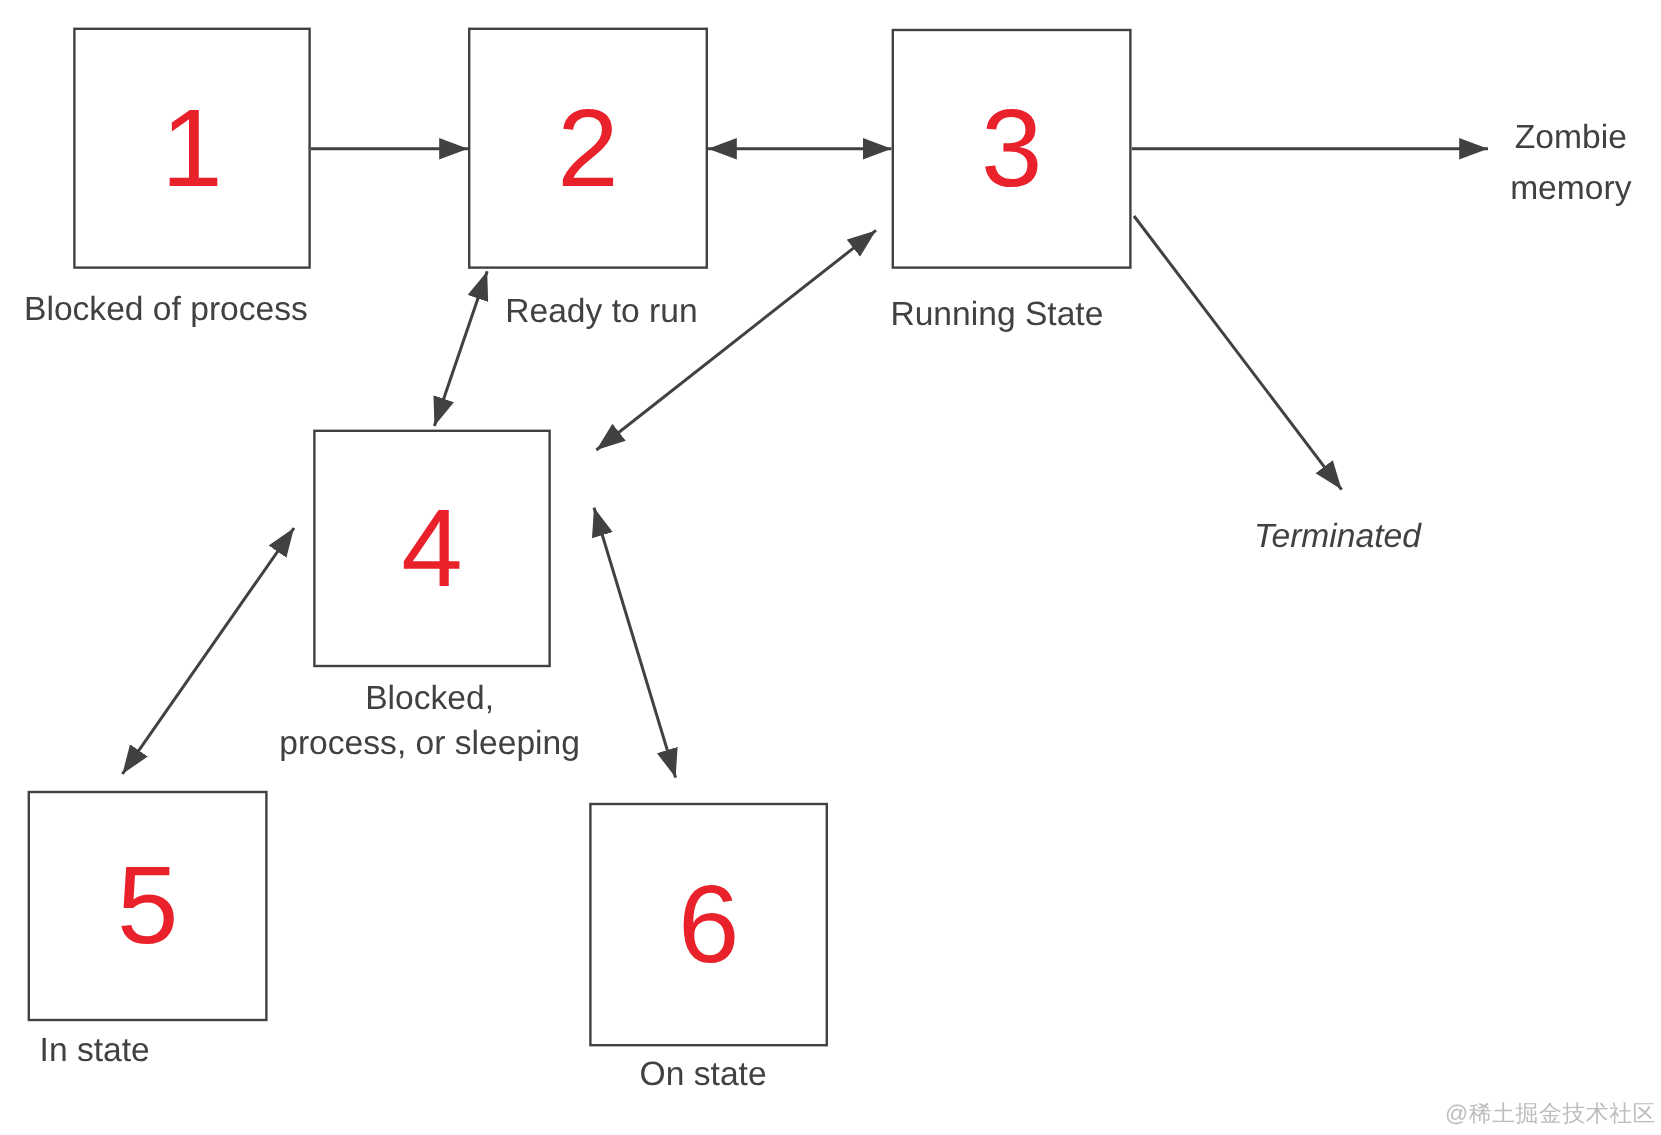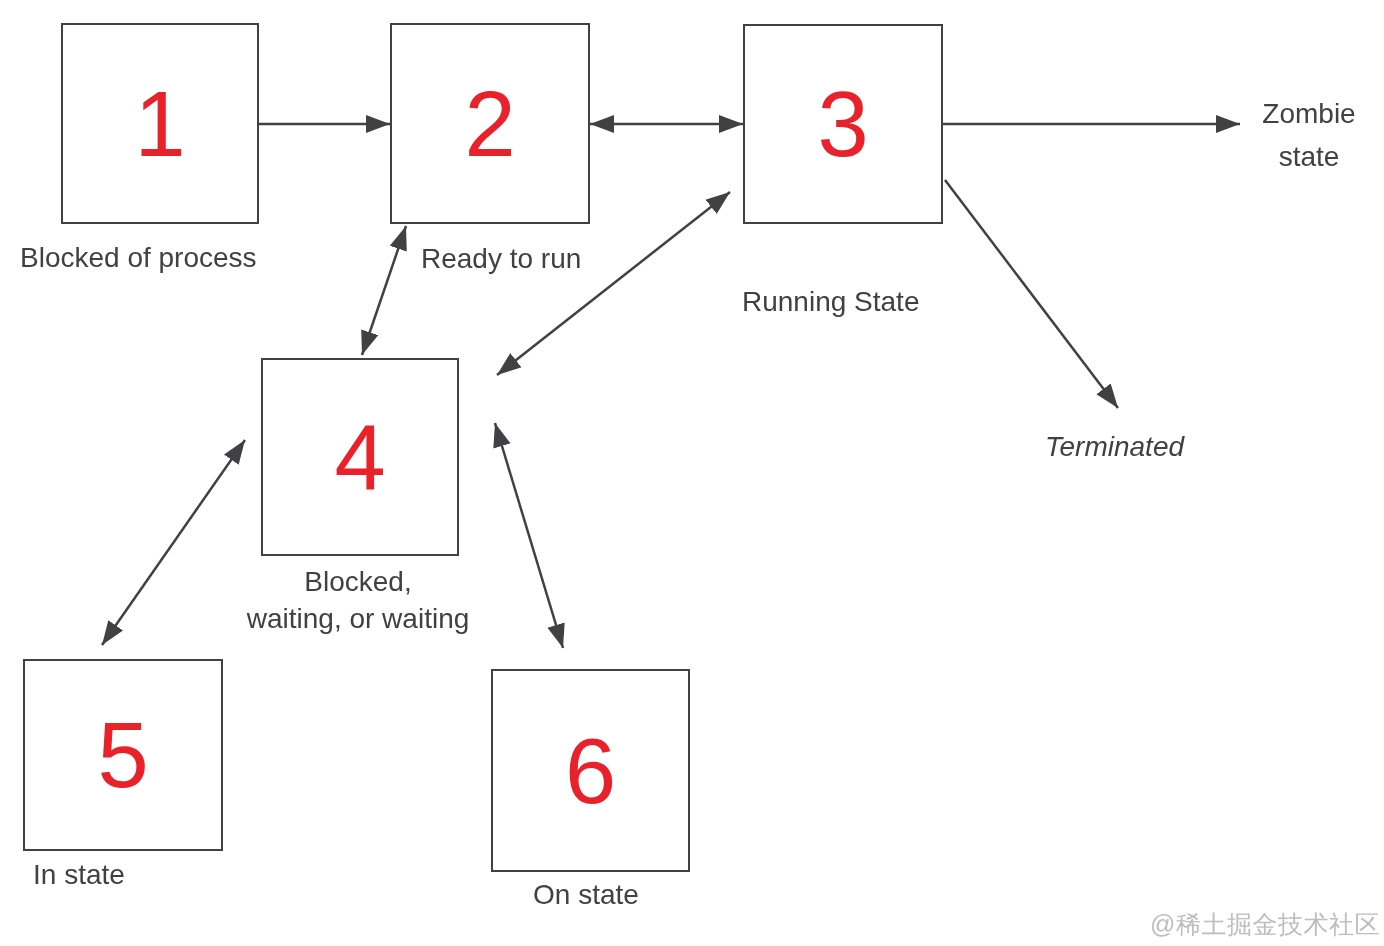--- a/index.html
+++ b/index.html
@@ -55,21 +55,21 @@
     left: 1244px;
     top: 92px;
     width: 130px;
     text-align: center;
     line-height: 43px;
   }
   .watermark {
     position: absolute;
     right: 4px;
     bottom: 5px;
-    font-size: 25px;
+    font-size: 19px;
     color: var(--watermark, #bdbdbd);
     letter-spacing: 0.5px;
   }
 </style>
 </head>
 <body>
 
 <div id="canvas">
 
   <svg id="edges" viewBox="0 0 1384 946" xmlns="http://www.w3.org/2000/svg">
@@ -102,29 +102,29 @@
   </div>
   <div class="box" style="left:23px; top:659px; width:200px; height:192px;">
     <span class="num">5</span>
   </div>
   <div class="box" style="left:491px; top:669px; width:199px; height:203px;">
     <span class="num">6</span>
   </div>
 
   <div class="lbl" style="left:20px; top:244px;">Blocked of process</div>
   <div class="lbl" style="left:421px; top:245px;">Ready to run</div>
-  <div class="lbl" style="left:742px; top:248px;margin-top:40px;">Running State</div>
+  <div class="lbl" style="left:742px; top:248px;">Running State</div>
   <div class="lbl multi4">
     <div>Blocked,</div>
-    <div>waiting, or waiting</div>
+    <div>process, or sleeping</div>
   </div>
   <div class="lbl" style="left:33px; top:861px;">In state</div>
   <div class="lbl" style="left:533px; top:881px;">On state</div>
 
   <div class="lbl zombie">
     <div>Zombie</div>
-    <div>state</div>
+    <div>memory</div>
   </div>
   <div class="lbl" style="left:1045px; top:433px;font-style:italic;">Terminated</div>
 
   <div class="watermark">@稀土掘金技术社区</div>
 
 </div>
 
 </body></html>

